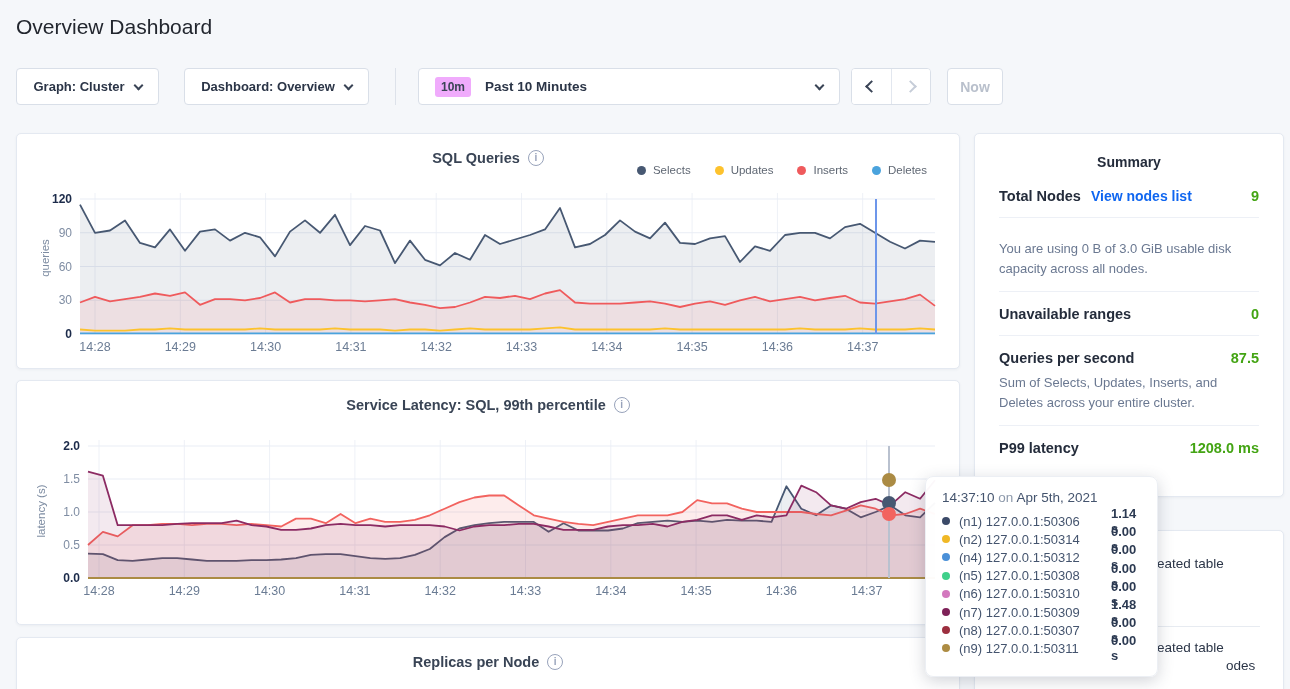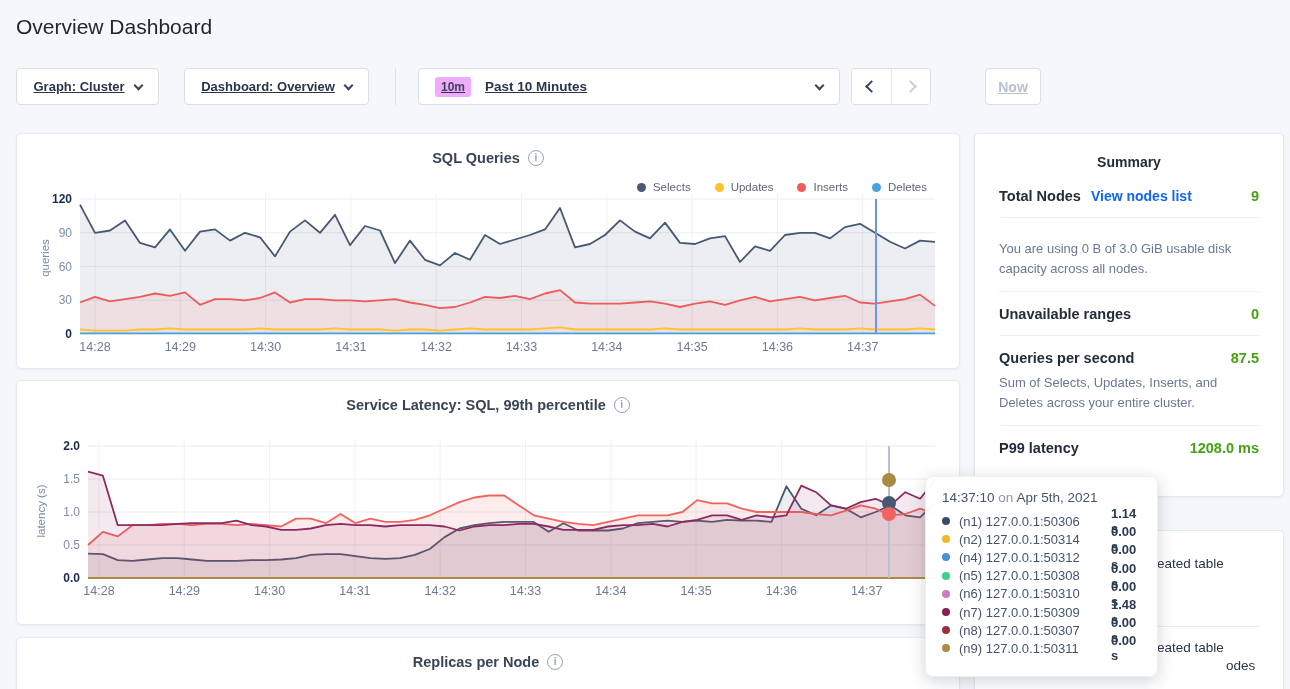--- a/index.html
+++ b/index.html
@@ -7,41 +7,41 @@
   .screen {
     position: relative; width: 1290px; height: 689px;
     background: #f5f7fa; overflow: hidden;
     font-family: "Liberation Sans", sans-serif; color:#242c3b;
   }
   .page-title { position:absolute; left:16px; top:15px; font-size:21px; font-weight:500; color:#22262e; }
 
   
   .btn { position:absolute; top:68px; height:37px; background:#fff; border:1px solid #d9dfe8;
          border-radius:4px; display:flex; align-items:center; justify-content:center;
-         font-size:13px; font-weight:bold; color:#2b3547; cursor:pointer;text-decoration:underline; }
+         font-size:13px; font-weight:bold; color:#2b3547; cursor:pointer; }
   .chev { display:inline-block; width:7px; height:7px; border-right:2px solid #3a4456; border-bottom:2px solid #3a4456; }
   .chev.down { transform:rotate(45deg); margin-top:-3px; }
   .chev.left { transform:rotate(135deg); width:9px; height:9px; }
   .chev.right { transform:rotate(-45deg); width:9px; height:9px; border-color:#c6cdd8; }
   .ctrl-divider { position:absolute; left:395px; top:68px; height:37px; width:1px; background:#dde2ea; }
   .range-badge { background:#f0abfc; border-radius:3px; padding:3px 6px; font-size:12px; font-weight:bold; color:#3a4456; }
   .nav-group { position:absolute; left:851px; top:68px; height:37px; width:80px; display:flex;
                border:1px solid #d9dfe8; border-radius:4px; background:#fff; overflow:hidden; }
   .nav-btn { flex:1; display:flex; align-items:center; justify-content:center; cursor:pointer; background:#fff; border:none; }
   .nav-btn + .nav-btn { border-left:1px solid #e2e7ef; }
-  .now-btn { left:985px; width:56px; color:#b9c0cc; cursor:default; font-size:14px; }
+  .now-btn { left:947px; width:56px; color:#b9c0cc; cursor:default; font-size:14px; }
 
   
   .card { position:absolute; background:#fff; border:1px solid #e4e9f1; border-radius:5px;
           box-shadow:0 1px 3px rgba(40,50,70,0.05); }
   .chart-title { position:absolute; left:0; right:0; top:16px; display:flex; align-items:center;
                  justify-content:center; gap:8px; font-size:14.5px; font-weight:bold; color:#394455; }
   .info-icon { width:16px; height:16px; border:1px solid #98a3bb; border-radius:50%; color:#98a3bb;
                font-size:10px; line-height:14px; text-align:center; font-style:normal; display:inline-block; }
-  .legend { position:absolute; top:47px; right:32px; display:flex; gap:24px; align-items:center; }
+  .legend { position:absolute; top:30px; right:32px; display:flex; gap:24px; align-items:center; }
   .legend-item { display:flex; align-items:center; gap:7px; font-size:11.5px; color:#5f6773; }
   .dot { width:9px; height:9px; border-radius:50%; display:inline-block; }
   .ylabel { position:absolute; width:90px; text-align:center; transform:rotate(-90deg);
             font-size:11.5px; color:#7d8ca2; }
   svg text { font-family:"Liberation Sans", sans-serif; }
 
   
   .hoverline { position:absolute; width:2px; z-index:4; }
   .hdot { position:absolute; width:14px; height:14px; border-radius:50%; z-index:5; }
 

